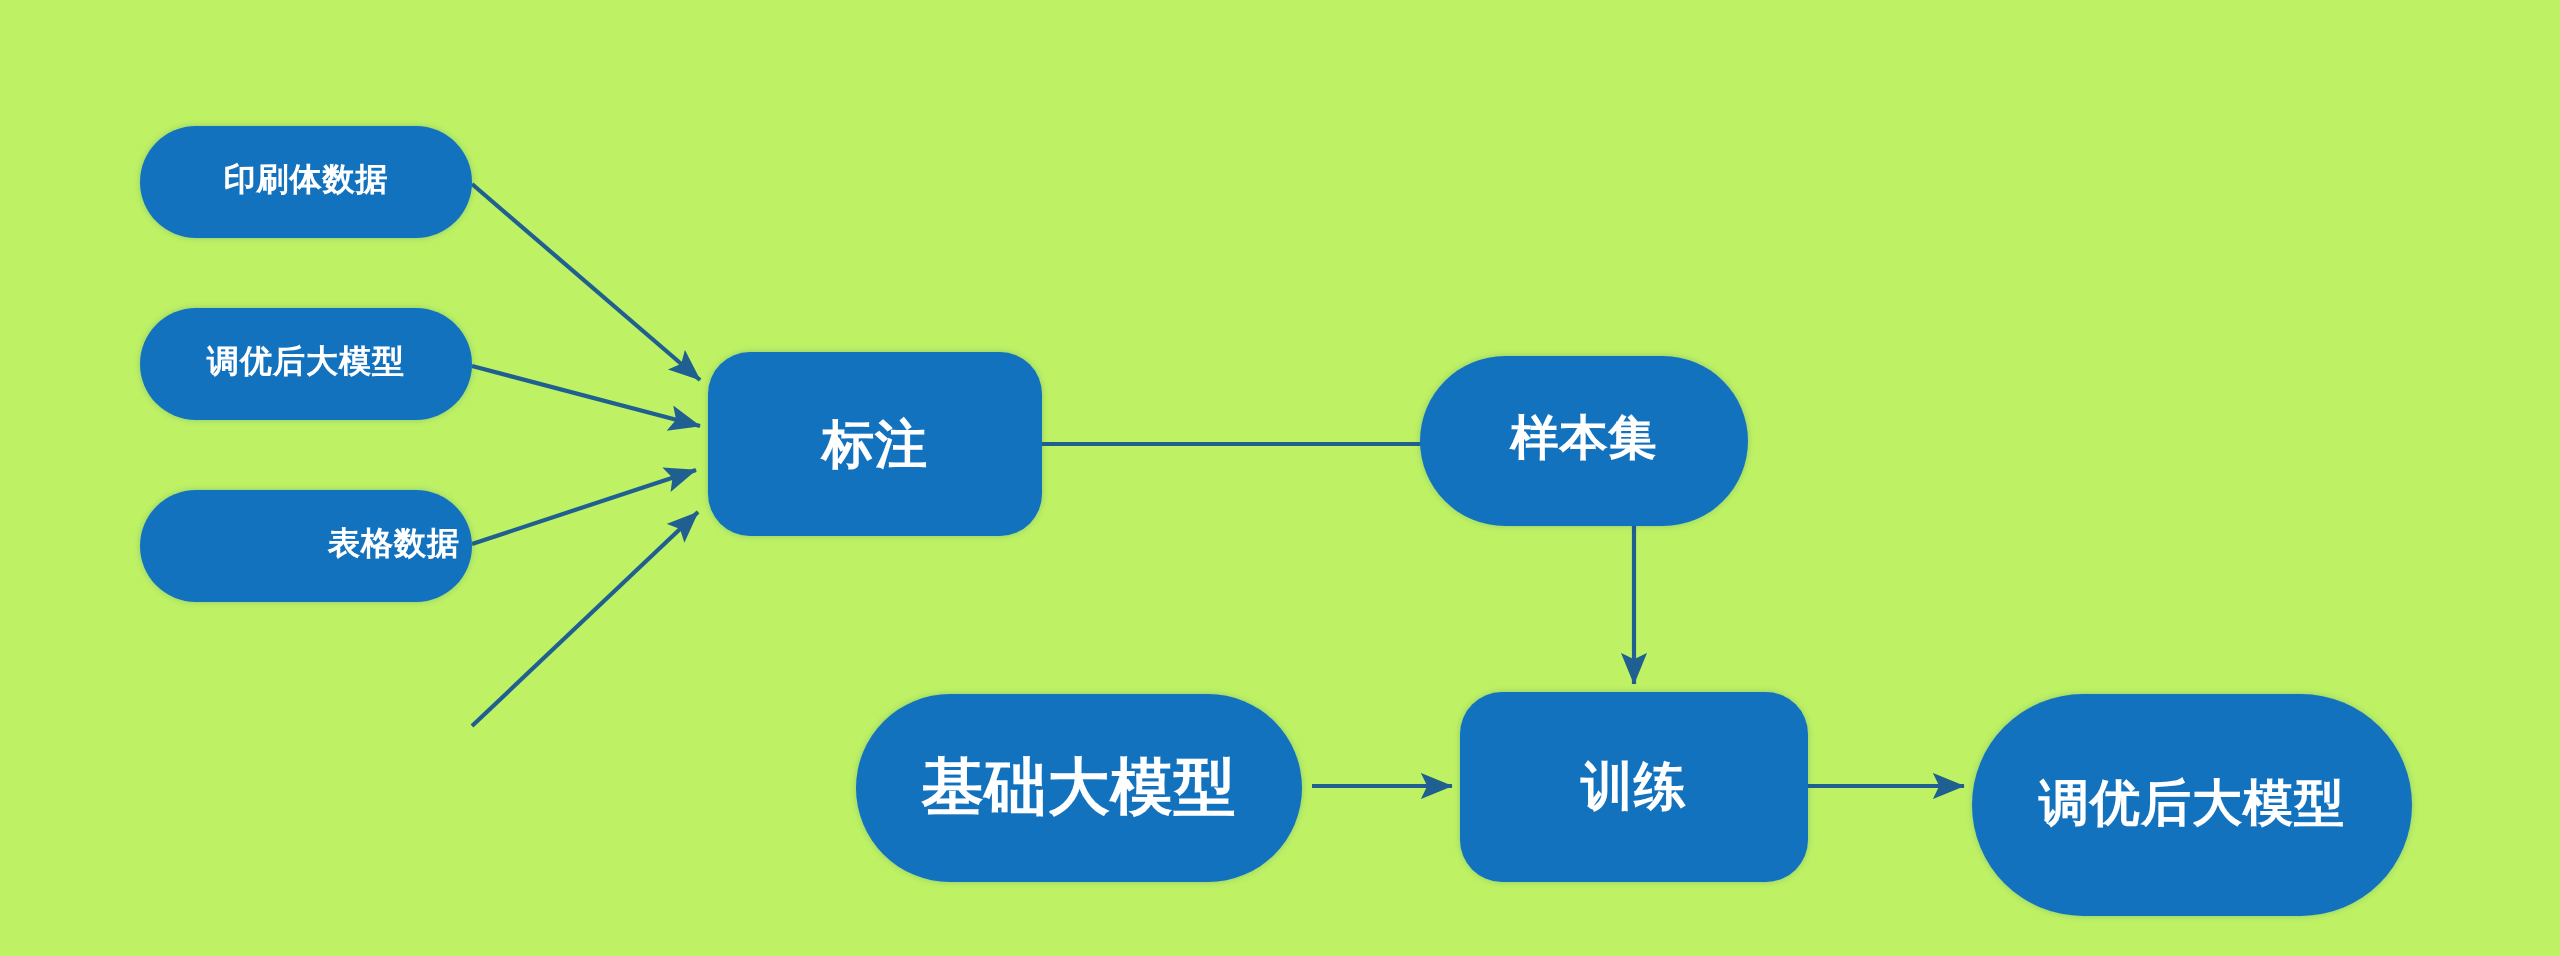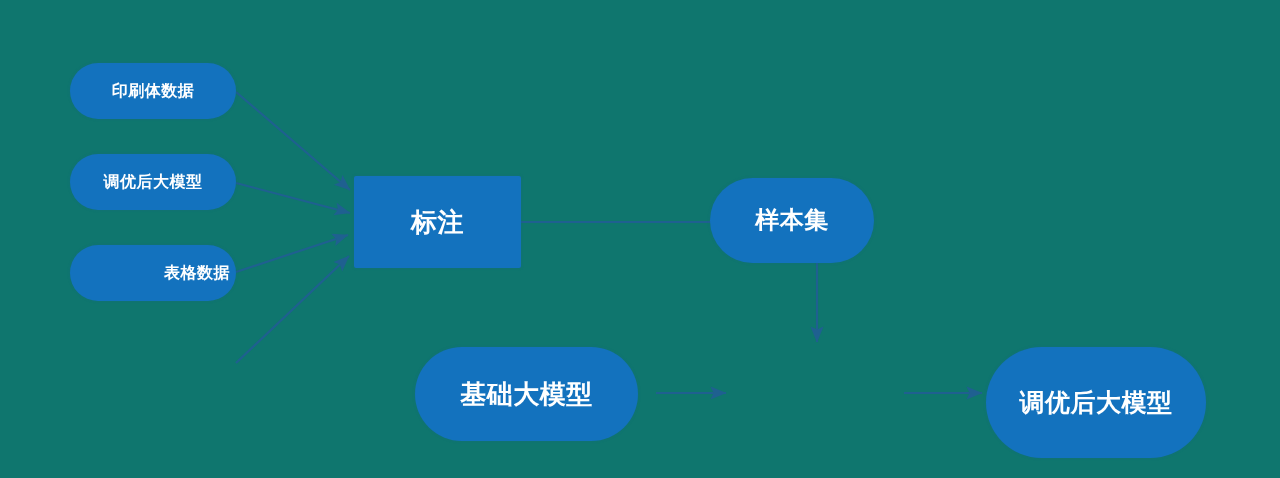--- a/index.html
+++ b/index.html
@@ -4,21 +4,21 @@
 <style>
   html, body {
     margin: 0;
     padding: 0;
     background: #ffffff;
   }
   #canvas {
     position: relative;
     width: 1280px;
     height: 478px;
-    background: #0f766e;
+    background: #bef264;
     overflow: hidden;
     font-family: "Liberation Sans", "DejaVu Sans", sans-serif;
   }
   #edges {
     position: absolute;
     left: 0;
     top: 0;
     width: 1280px;
     height: 478px;
     pointer-events: none;
@@ -31,34 +31,34 @@
     justify-content: center;
     background: #1372BE;
     color: #ffffff;
     font-weight: bold;
     text-align: center;
     line-height: 1.1;
     letter-spacing: 0.5px;
     box-shadow: 0 0 3px rgba(31, 96, 144, 0.28);
   }
   .node.pill { border-radius: 999px; }
-  .node.rect { border-radius: 2px; }
+  .node.rect { border-radius: 21px; }
   .node .label { display: block; padding: 0 6px; }
 
   
   .src { width: 166px; height: 56px; left: 70px; font-size: 16px; }
   #node-print      { top: 63px; }
   #node-handwrite  { top: 154px; }
   #node-table      { top: 245px; justify-content: flex-end; }
   #node-structured { top: 336px; }
 
   
   #node-annotate { left: 354px; top: 176px;  width: 167px; height: 92px;  font-size: 26px; }
   #node-sample   { left: 710px; top: 178px;  width: 164px; height: 85px;  font-size: 24px; }
-  #node-basemodel{ left: 415px; top: 347px;  width: 223px; height: 94px;  font-size: 26px; }
+  #node-basemodel{ left: 428px; top: 347px;  width: 223px; height: 94px;  font-size: 31px; }
   #node-train    { left: 730px; top: 346px;  width: 174px; height: 95px;  font-size: 26px; }
   #node-tuned    { left: 986px; top: 347px;  width: 220px; height: 111px;  font-size: 25px; }
 </style>
 </head>
 <body>
 
 <div id="canvas">
 
   <svg id="edges" viewBox="0 0 1280 478" width="1280" height="478" xmlns="http://www.w3.org/2000/svg">
     <defs>
@@ -96,18 +96,21 @@
   </div>
 
   <div class="node pill" id="node-sample">
     <span class="label">样本集</span>
   </div>
 
   <div class="node pill" id="node-basemodel">
     <span class="label">基础大模型</span>
   </div>
 
+  <div class="node rect" id="node-train">
+    <span class="label">训练</span>
+  </div>
 
   <div class="node pill" id="node-tuned">
     <span class="label">调优后大模型</span>
   </div>
 
 </div>
 
 </body></html>

